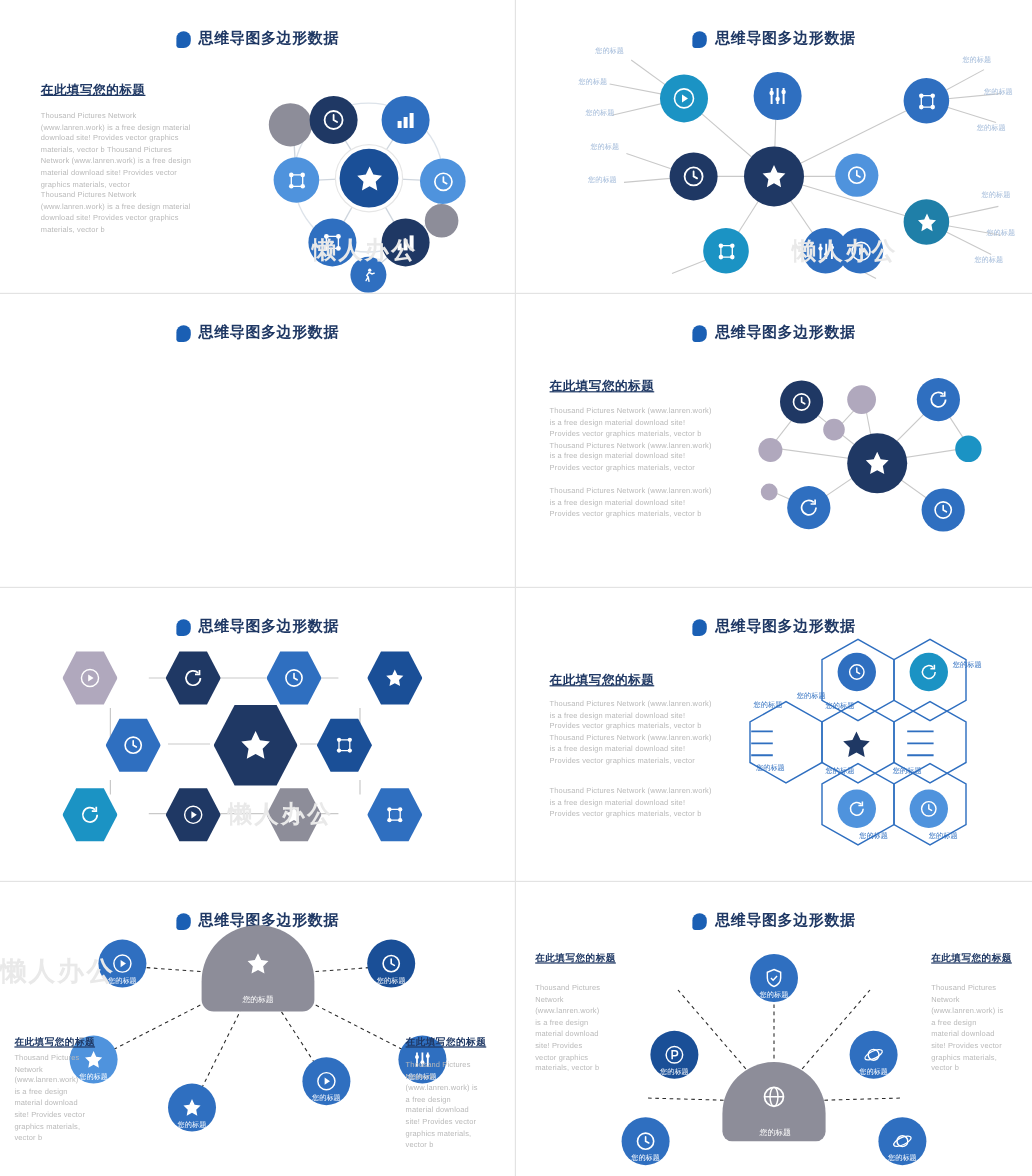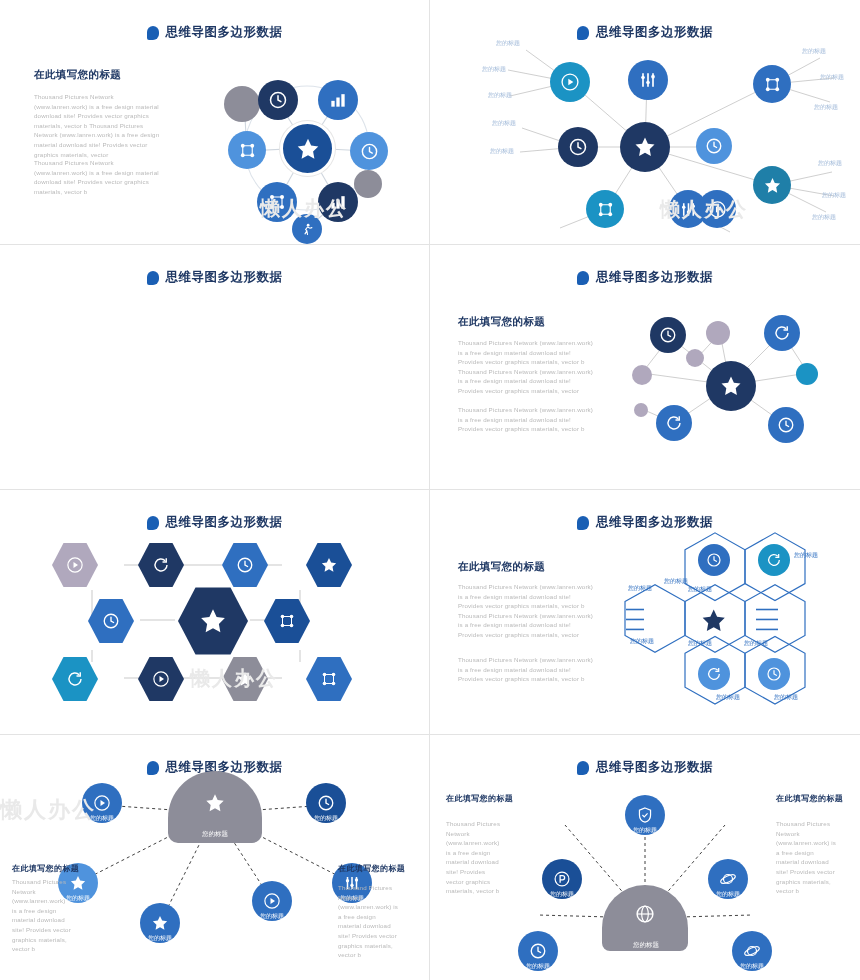--- a/index.html
+++ b/index.html
@@ -50,20 +50,21 @@
     letter-spacing: .5px;
   }
 
   
   .sub-title {
     position: absolute;
     font-size: 10.5px;
     font-weight: bold;
     color: #1f3864;
     letter-spacing: .4px;
+    text-decoration: underline;
   }
   .para {
     position: absolute;
     font-size: 6.2px;
     line-height: 1.55;
     color: #b9b9b9;
     letter-spacing: .15px;
   }
 
   .wm {

